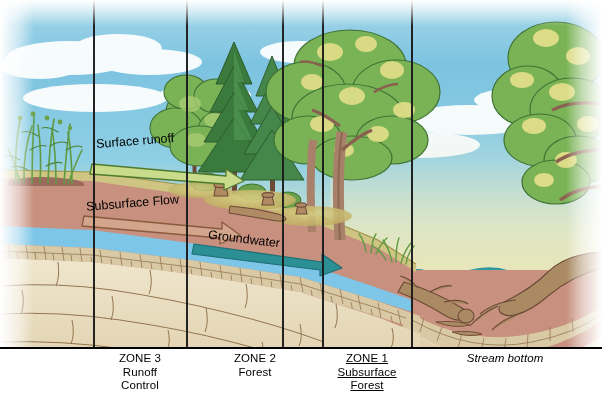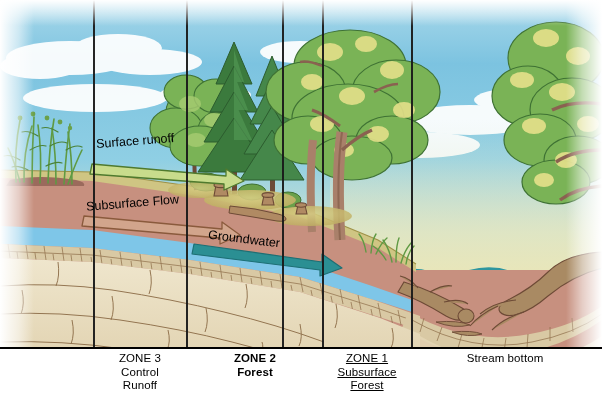--- a/index.html
+++ b/index.html
@@ -428,33 +428,33 @@
   <div style="position:absolute;left:208px;top:232px;transform:rotate(7deg);
               font-size:12.5px;color:#000;white-space:nowrap;">Groundwater</div>
   </div>
 
   <div style="position:absolute;left:0;top:347px;width:602px;height:2px;background:#000;"></div>
 
   <div id="captions">
 
     <div class="cap" style="left:90px;width:100px;">
       <span>ZONE 3</span>
+      <span>Runoff</span>
       <span>Control</span>
-      <span>Runoff</span>
     </div>
 
-    <div class="cap" style="left:205px;width:100px;font-weight:bold;">
+    <div class="cap" style="left:205px;width:100px;">
       <span>ZONE 2</span>
       <span>Forest</span>
     </div>
 
     <div class="cap" style="left:317px;width:100px;text-decoration:underline;">
       <span>ZONE 1</span>
       <span>Subsurface</span>
       <span>Forest</span>
     </div>
 
-    <div class="cap" style="left:445px;width:120px;">
+    <div class="cap" style="left:445px;width:120px;font-style:italic;">
       <span>Stream bottom</span>
     </div>
   </div>
 
 </div>
 
 </body></html>

